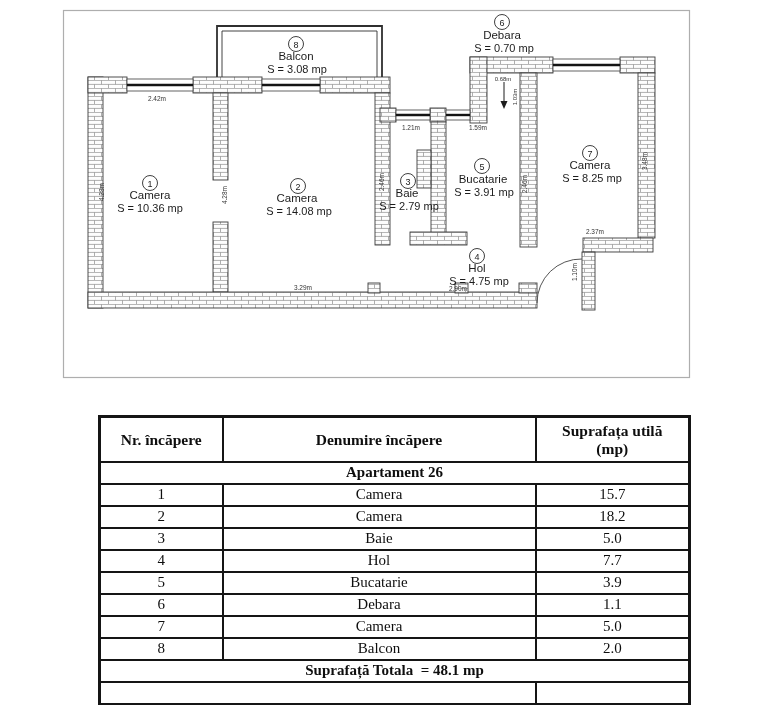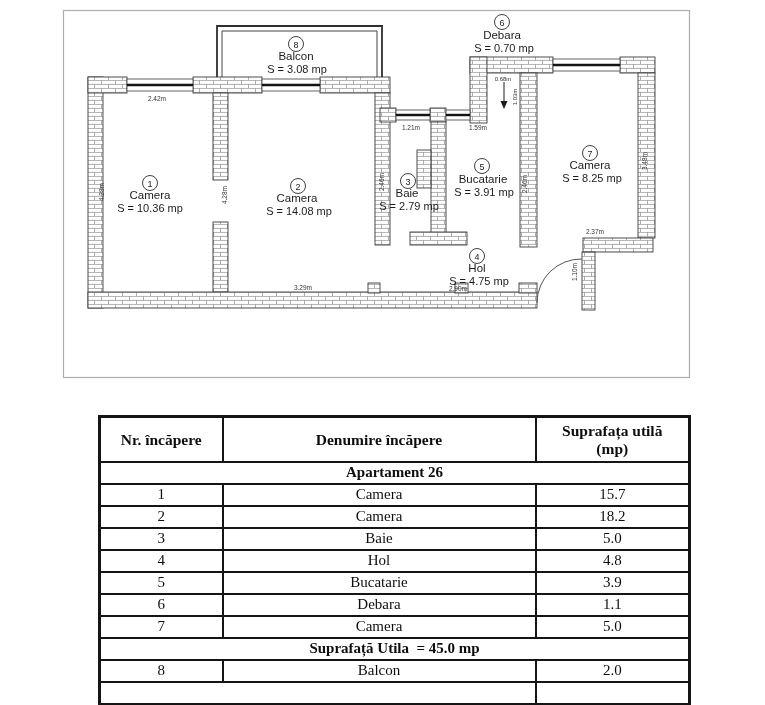--- a/index.html
+++ b/index.html
@@ -207,45 +207,45 @@
       <td>18.2</td>
     </tr>
     <tr>
       <td>3</td>
       <td>Baie</td>
       <td>5.0</td>
     </tr>
     <tr>
       <td>4</td>
       <td>Hol</td>
-      <td>4.8</td>
+      <td>7.7</td>
     </tr>
     <tr>
       <td>5</td>
       <td>Bucatarie</td>
       <td>3.9</td>
     </tr>
     <tr>
       <td>6</td>
       <td>Debara</td>
       <td>1.1</td>
     </tr>
     <tr>
       <td>7</td>
       <td>Camera</td>
       <td>5.0</td>
     </tr>
     <tr>
-      <td colspan="3" class="row-span">Suprafață Utila  = 45.0 mp</td>
-    </tr>
-    <tr>
       <td>8</td>
       <td>Balcon</td>
       <td>2.0</td>
     </tr>
+    <tr>
+      <td colspan="3" class="row-span">Suprafață Totala  = 48.1 mp</td>
+    </tr>
     <tr class="partial">
       <td colspan="2"></td>
       <td></td>
     </tr>
   </tbody>
     </table>
 
 </div>
 
 </body></html>

